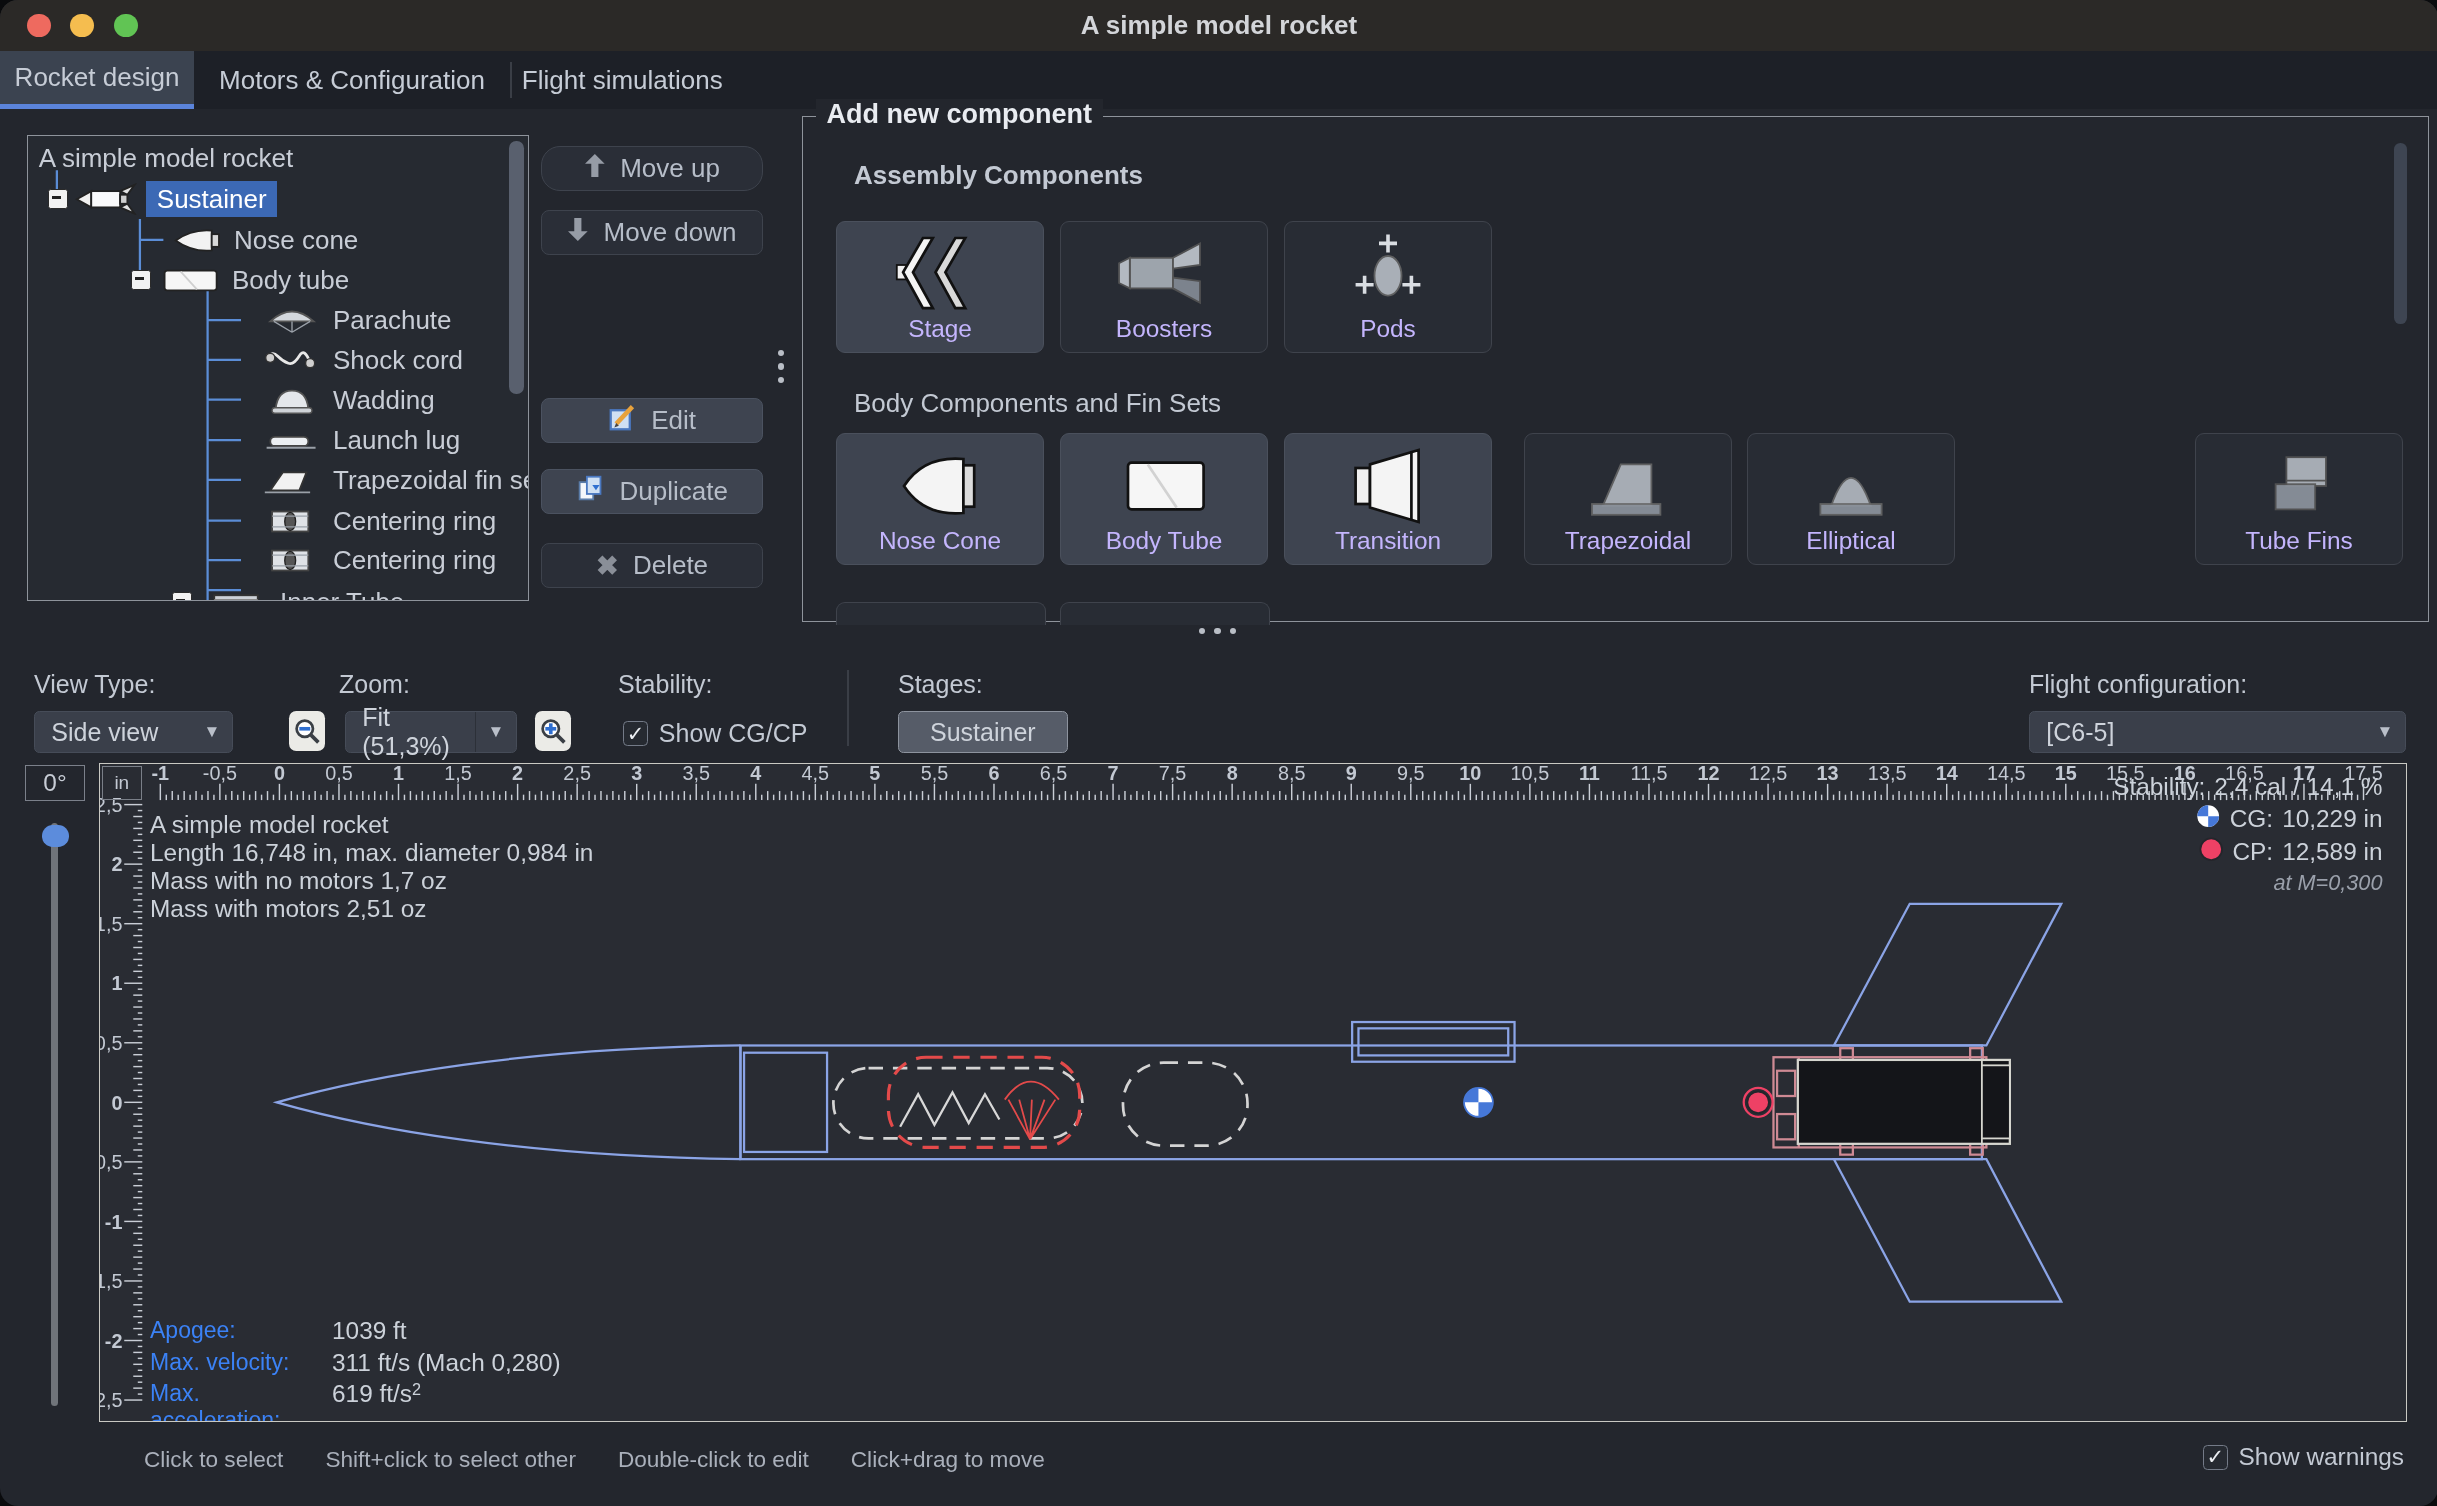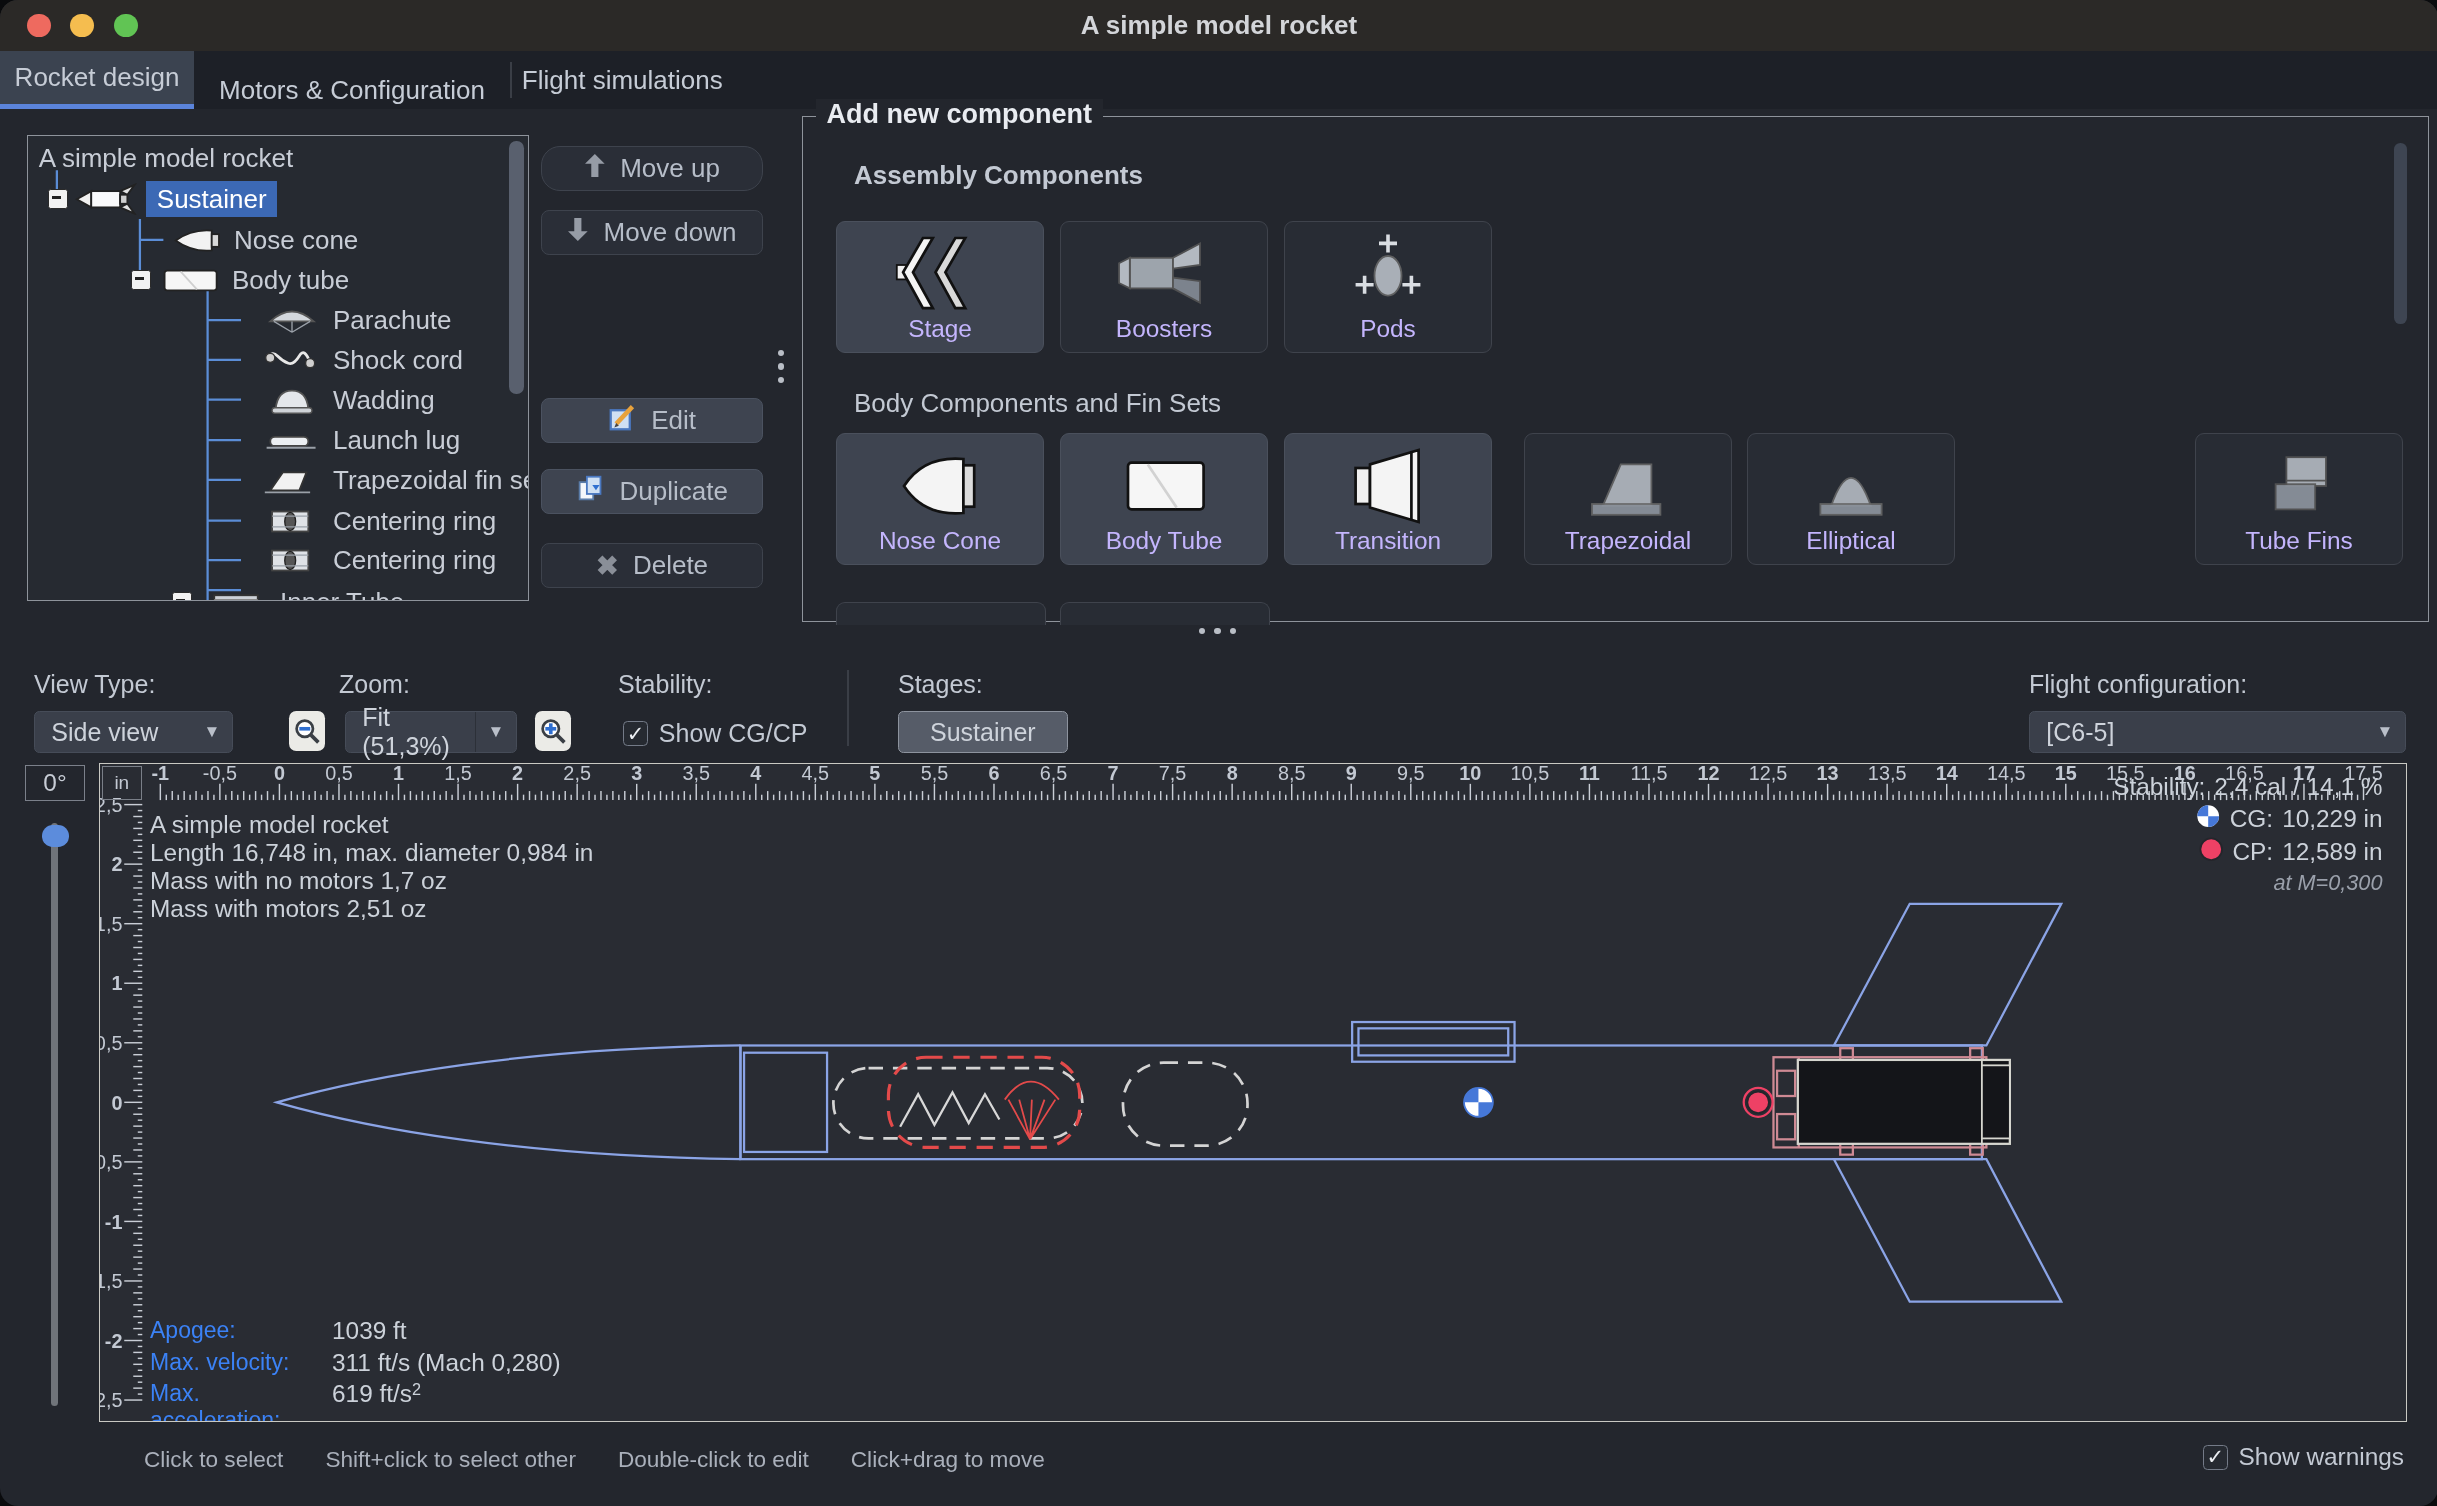--- a/index.html
+++ b/index.html
@@ -72,21 +72,21 @@
 
   <div class="abs" id="titlebar">
     <div class="abs tl" style="left:27px;background:#ee6a5f;"></div>
     <div class="abs tl" style="left:70px;background:#f5bd4f;"></div>
     <div class="abs tl" style="left:114px;background:#61c454;"></div>
     <div class="abs" id="title">A simple model rocket</div>
   </div>
 
   <div class="abs" id="tabbar">
     <div class="tab active" style="width:194px;">Rocket design</div>
-    <div class="tab" style="width:316px;margin-top:10px;">Motors &amp; Configuration</div>
+    <div class="tab" style="width:316px;">Motors &amp; Configuration</div>
     <div class="tabsep"></div>
     <div class="tab" style="width:221px;">Flight simulations</div>
   </div>
 
   <div class="abs" id="treepanel">
     <svg class="abs" style="left:0;top:0;" width="500" height="464" viewBox="0 0 554 514">
       <g stroke="#5b8dd6" stroke-width="2.5" fill="none">
         <line x1="32" y1="38" x2="32" y2="59"></line>
         <line x1="124" y1="92" x2="124" y2="149"></line>
         <line x1="124" y1="115" x2="150" y2="115"></line>

